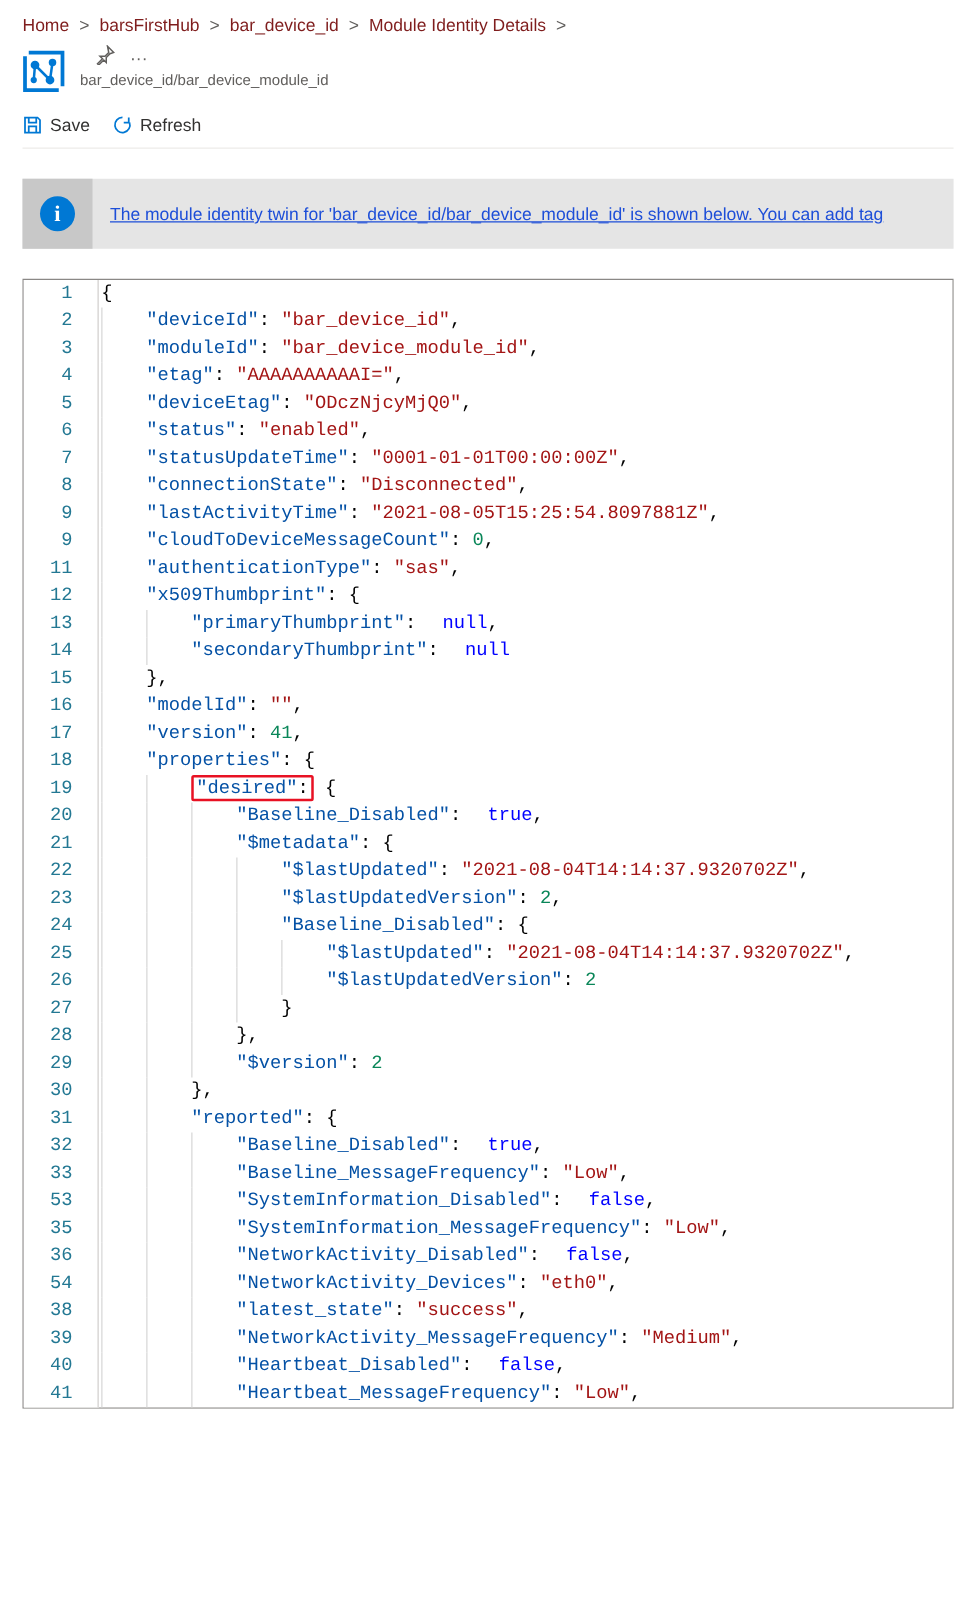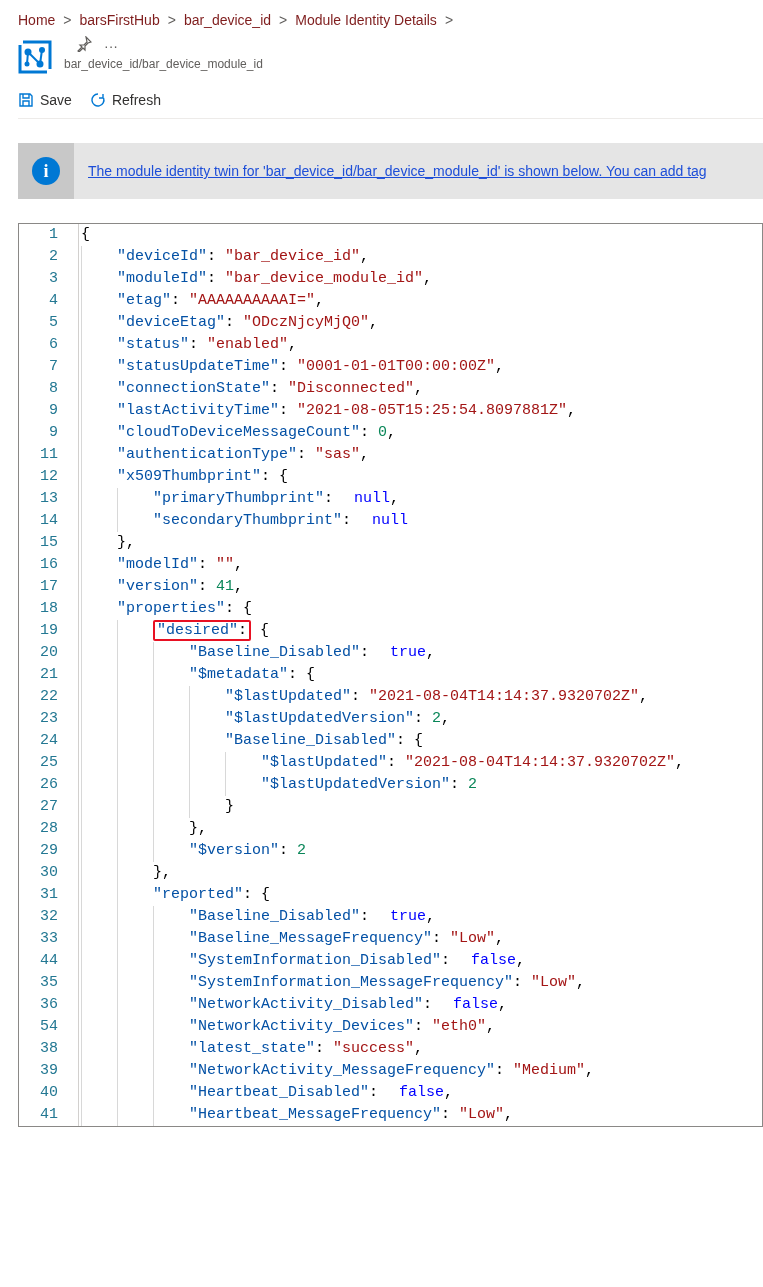--- a/index.html
+++ b/index.html
@@ -153,21 +153,21 @@
         <div>24</div>
         <div>25</div>
         <div>26</div>
         <div>27</div>
         <div>28</div>
         <div>29</div>
         <div>30</div>
         <div>31</div>
         <div>32</div>
         <div>33</div>
-        <div>44</div>
+        <div>53</div>
         <div>35</div>
         <div>36</div>
         <div>54</div>
         <div>38</div>
         <div>39</div>
         <div>40</div>
         <div>41</div>
       </div>
     <div class="code" id="code"><div><span class="pun">{</span></div><div><span class="w"><span class="ind"></span></span><span class="key">"deviceId"</span><span class="pun">: </span><span class="str">"bar_device_id"</span><span class="pun">,</span></div><div><span class="w"><span class="ind"></span></span><span class="key">"moduleId"</span><span class="pun">: </span><span class="str">"bar_device_module_id"</span><span class="pun">,</span></div><div><span class="w"><span class="ind"></span></span><span class="key">"etag"</span><span class="pun">: </span><span class="str">"AAAAAAAAAAI="</span><span class="pun">,</span></div><div><span class="w"><span class="ind"></span></span><span class="key">"deviceEtag"</span><span class="pun">: </span><span class="str">"ODczNjcyMjQ0"</span><span class="pun">,</span></div><div><span class="w"><span class="ind"></span></span><span class="key">"status"</span><span class="pun">: </span><span class="str">"enabled"</span><span class="pun">,</span></div><div><span class="w"><span class="ind"></span></span><span class="key">"statusUpdateTime"</span><span class="pun">: </span><span class="str">"0001-01-01T00:00:00Z"</span><span class="pun">,</span></div><div><span class="w"><span class="ind"></span></span><span class="key">"connectionState"</span><span class="pun">: </span><span class="str">"Disconnected"</span><span class="pun">,</span></div><div><span class="w"><span class="ind"></span></span><span class="key">"lastActivityTime"</span><span class="pun">: </span><span class="str">"2021-08-05T15:25:54.8097881Z"</span><span class="pun">,</span></div><div><span class="w"><span class="ind"></span></span><span class="key">"cloudToDeviceMessageCount"</span><span class="pun">: </span><span class="num">0</span><span class="pun">,</span></div><div><span class="w"><span class="ind"></span></span><span class="key">"authenticationType"</span><span class="pun">: </span><span class="str">"sas"</span><span class="pun">,</span></div><div><span class="w"><span class="ind"></span></span><span class="key">"x509Thumbprint"</span><span class="pun">: {</span></div><div><span class="w"><span class="ind"></span></span><span class="w"><span class="ind"></span></span><span class="key">"primaryThumbprint"</span><span class="pun">: </span><span class="kw">null</span><span class="pun">,</span></div><div><span class="w"><span class="ind"></span></span><span class="w"><span class="ind"></span></span><span class="key">"secondaryThumbprint"</span><span class="pun">: </span><span class="kw">null</span></div><div><span class="w"><span class="ind"></span></span><span class="pun">},</span></div><div><span class="w"><span class="ind"></span></span><span class="key">"modelId"</span><span class="pun">: </span><span class="str">""</span><span class="pun">,</span></div><div><span class="w"><span class="ind"></span></span><span class="key">"version"</span><span class="pun">: </span><span class="num">41</span><span class="pun">,</span></div><div><span class="w"><span class="ind"></span></span><span class="key">"properties"</span><span class="pun">: {</span></div><div><span class="w"><span class="ind"></span></span><span class="w"><span class="ind"></span></span><span class="hl"><span class="key">"desired"</span><span class="pun">:</span></span><span class="pun"> {</span></div><div><span class="w"><span class="ind"></span></span><span class="w"><span class="ind"></span></span><span class="w"><span class="ind"></span></span><span class="key">"Baseline_Disabled"</span><span class="pun">: </span><span class="kw">true</span><span class="pun">,</span></div><div><span class="w"><span class="ind"></span></span><span class="w"><span class="ind"></span></span><span class="w"><span class="ind"></span></span><span class="key">"$metadata"</span><span class="pun">: {</span></div><div><span class="w"><span class="ind"></span></span><span class="w"><span class="ind"></span></span><span class="w"><span class="ind"></span></span><span class="w"><span class="ind"></span></span><span class="key">"$lastUpdated"</span><span class="pun">: </span><span class="str">"2021-08-04T14:14:37.9320702Z"</span><span class="pun">,</span></div><div><span class="w"><span class="ind"></span></span><span class="w"><span class="ind"></span></span><span class="w"><span class="ind"></span></span><span class="w"><span class="ind"></span></span><span class="key">"$lastUpdatedVersion"</span><span class="pun">: </span><span class="num">2</span><span class="pun">,</span></div><div><span class="w"><span class="ind"></span></span><span class="w"><span class="ind"></span></span><span class="w"><span class="ind"></span></span><span class="w"><span class="ind"></span></span><span class="key">"Baseline_Disabled"</span><span class="pun">: {</span></div><div><span class="w"><span class="ind"></span></span><span class="w"><span class="ind"></span></span><span class="w"><span class="ind"></span></span><span class="w"><span class="ind"></span></span><span class="w"><span class="ind"></span></span><span class="key">"$lastUpdated"</span><span class="pun">: </span><span class="str">"2021-08-04T14:14:37.9320702Z"</span><span class="pun">,</span></div><div><span class="w"><span class="ind"></span></span><span class="w"><span class="ind"></span></span><span class="w"><span class="ind"></span></span><span class="w"><span class="ind"></span></span><span class="w"><span class="ind"></span></span><span class="key">"$lastUpdatedVersion"</span><span class="pun">: </span><span class="num">2</span></div><div><span class="w"><span class="ind"></span></span><span class="w"><span class="ind"></span></span><span class="w"><span class="ind"></span></span><span class="w"><span class="ind"></span></span><span class="pun">}</span></div><div><span class="w"><span class="ind"></span></span><span class="w"><span class="ind"></span></span><span class="w"><span class="ind"></span></span><span class="pun">},</span></div><div><span class="w"><span class="ind"></span></span><span class="w"><span class="ind"></span></span><span class="w"><span class="ind"></span></span><span class="key">"$version"</span><span class="pun">: </span><span class="num">2</span></div><div><span class="w"><span class="ind"></span></span><span class="w"><span class="ind"></span></span><span class="pun">},</span></div><div><span class="w"><span class="ind"></span></span><span class="w"><span class="ind"></span></span><span class="key">"reported"</span><span class="pun">: {</span></div><div><span class="w"><span class="ind"></span></span><span class="w"><span class="ind"></span></span><span class="w"><span class="ind"></span></span><span class="key">"Baseline_Disabled"</span><span class="pun">: </span><span class="kw">true</span><span class="pun">,</span></div><div><span class="w"><span class="ind"></span></span><span class="w"><span class="ind"></span></span><span class="w"><span class="ind"></span></span><span class="key">"Baseline_MessageFrequency"</span><span class="pun">: </span><span class="str">"Low"</span><span class="pun">,</span></div><div><span class="w"><span class="ind"></span></span><span class="w"><span class="ind"></span></span><span class="w"><span class="ind"></span></span><span class="key">"SystemInformation_Disabled"</span><span class="pun">: </span><span class="kw">false</span><span class="pun">,</span></div><div><span class="w"><span class="ind"></span></span><span class="w"><span class="ind"></span></span><span class="w"><span class="ind"></span></span><span class="key">"SystemInformation_MessageFrequency"</span><span class="pun">: </span><span class="str">"Low"</span><span class="pun">,</span></div><div><span class="w"><span class="ind"></span></span><span class="w"><span class="ind"></span></span><span class="w"><span class="ind"></span></span><span class="key">"NetworkActivity_Disabled"</span><span class="pun">: </span><span class="kw">false</span><span class="pun">,</span></div><div><span class="w"><span class="ind"></span></span><span class="w"><span class="ind"></span></span><span class="w"><span class="ind"></span></span><span class="key">"NetworkActivity_Devices"</span><span class="pun">: </span><span class="str">"eth0"</span><span class="pun">,</span></div><div><span class="w"><span class="ind"></span></span><span class="w"><span class="ind"></span></span><span class="w"><span class="ind"></span></span><span class="key">"latest_state"</span><span class="pun">: </span><span class="str">"success"</span><span class="pun">,</span></div><div><span class="w"><span class="ind"></span></span><span class="w"><span class="ind"></span></span><span class="w"><span class="ind"></span></span><span class="key">"NetworkActivity_MessageFrequency"</span><span class="pun">: </span><span class="str">"Medium"</span><span class="pun">,</span></div><div><span class="w"><span class="ind"></span></span><span class="w"><span class="ind"></span></span><span class="w"><span class="ind"></span></span><span class="key">"Heartbeat_Disabled"</span><span class="pun">: </span><span class="kw">false</span><span class="pun">,</span></div><div><span class="w"><span class="ind"></span></span><span class="w"><span class="ind"></span></span><span class="w"><span class="ind"></span></span><span class="key">"Heartbeat_MessageFrequency"</span><span class="pun">: </span><span class="str">"Low"</span><span class="pun">,</span></div></div>
   </div>

